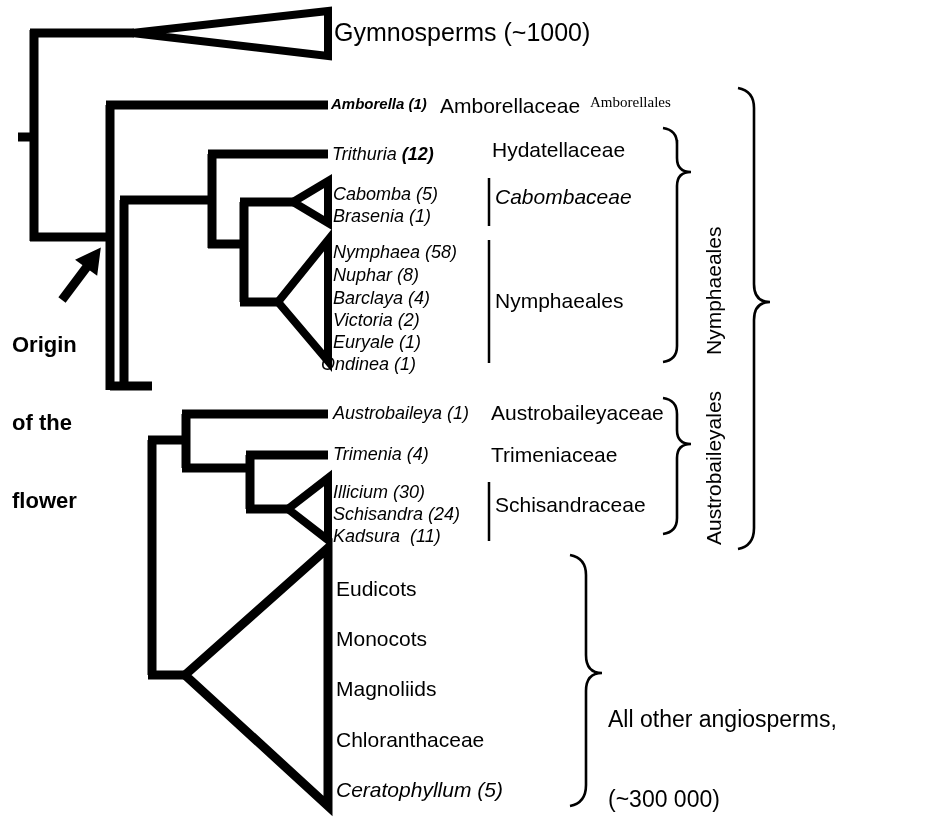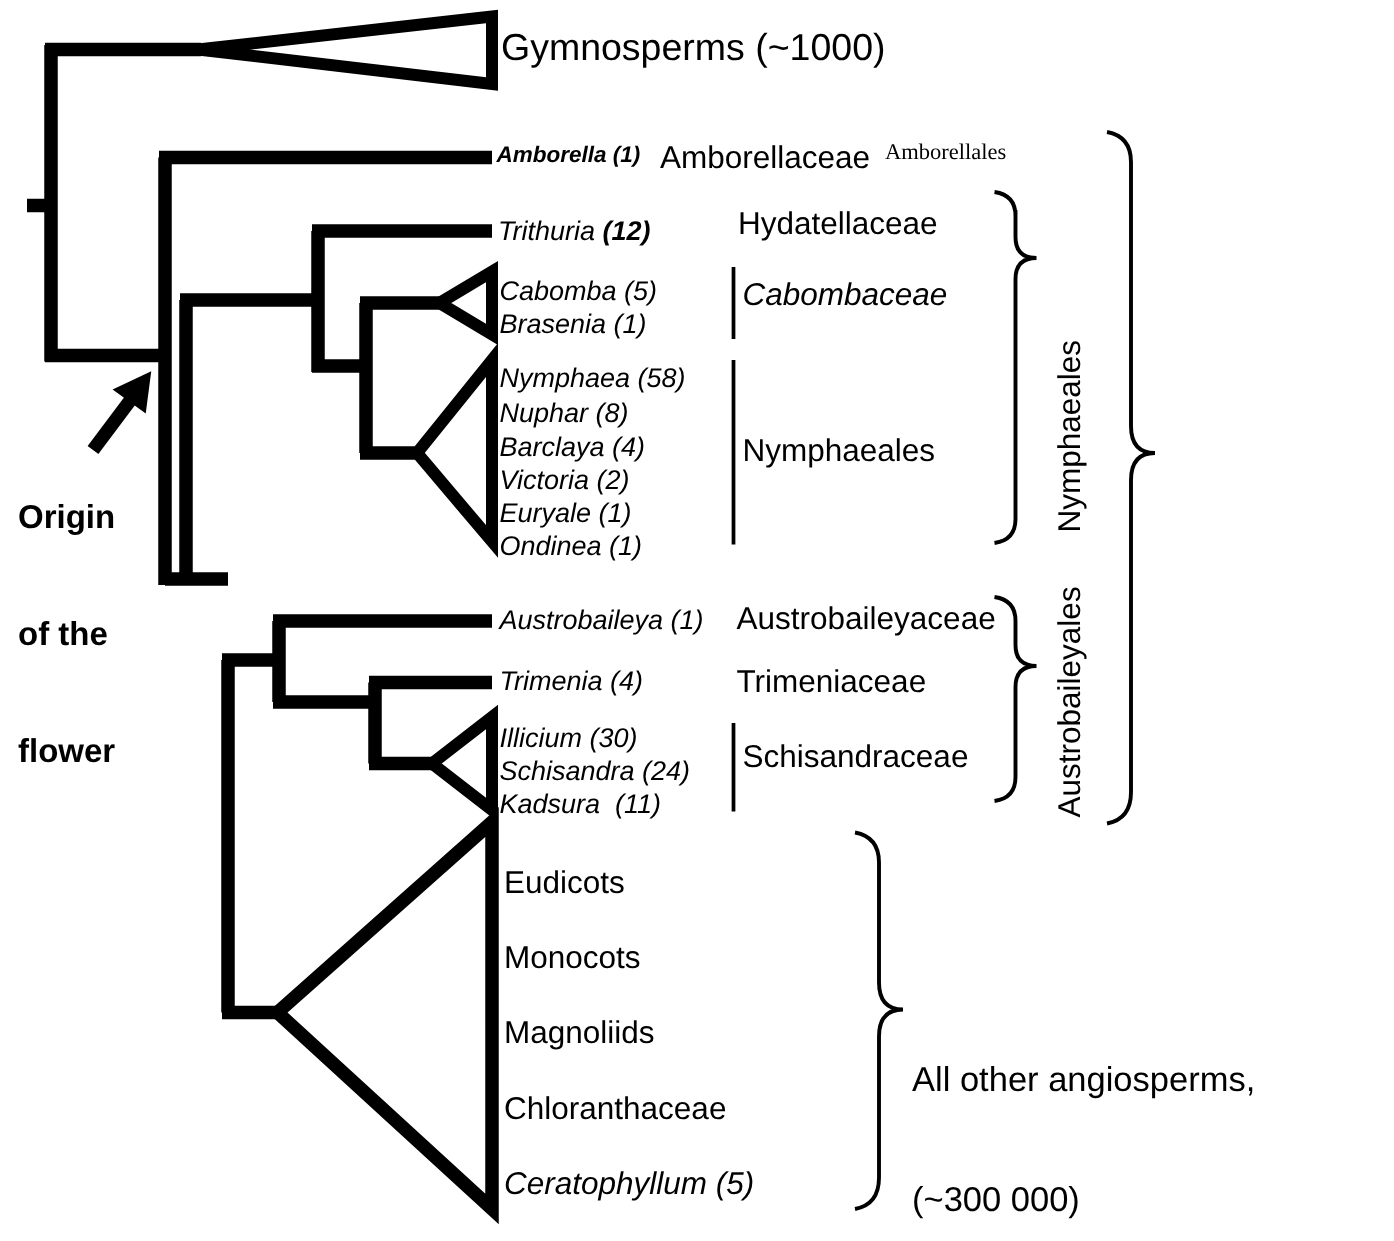--- a/index.html
+++ b/index.html
@@ -105,21 +105,21 @@
 
   <div class="lbl amborella" style="left:331px;top:96px;">Amborella (1)</div>
   <div class="lbl genus" style="left:332px;top:145px;"><span><span>Trithuria </span><span style="font-weight: bold;">(12)</span></span></div>
   <div class="lbl genus" style="left:333px;top:185px;">Cabomba (5)</div>
   <div class="lbl genus" style="left:333px;top:207px;">Brasenia (1)</div>
   <div class="lbl genus" style="left:333px;top:243px;">Nymphaea (58)</div>
   <div class="lbl genus" style="left:333px;top:266px;">Nuphar (8)</div>
   <div class="lbl genus" style="left:333px;top:289px;">Barclaya (4)</div>
   <div class="lbl genus" style="left:333px;top:311px;">Victoria (2)</div>
   <div class="lbl genus" style="left:333px;top:333px;">Euryale (1)</div>
-  <div class="lbl genus" style="left:333px;top:355px;">Ondinea (1)</div>
+  <div class="lbl genus" style="left:321px;top:355px;">Ondinea (1)</div>
   <div class="lbl genus" style="left:333px;top:404px;">Austrobaileya (1)</div>
   <div class="lbl genus" style="left:333px;top:445px;">Trimenia (4)</div>
   <div class="lbl genus" style="left:333px;top:483px;">Illicium (30)</div>
   <div class="lbl genus" style="left:333px;top:505px;">Schisandra (24)</div>
   <div class="lbl genus" style="left:333px;top:527px;">Kadsura  (11)</div>
 
   <div class="lbl plain" style="left:336px;top:578px;font-size:21px;">Eudicots</div>
   <div class="lbl plain" style="left:336px;top:628px;font-size:21px;">Monocots</div>
   <div class="lbl plain" style="left:336px;top:678px;font-size:21px;">Magnoliids</div>
   <div class="lbl plain" style="left:336px;top:729px;font-size:21px;">Chloranthaceae</div>

